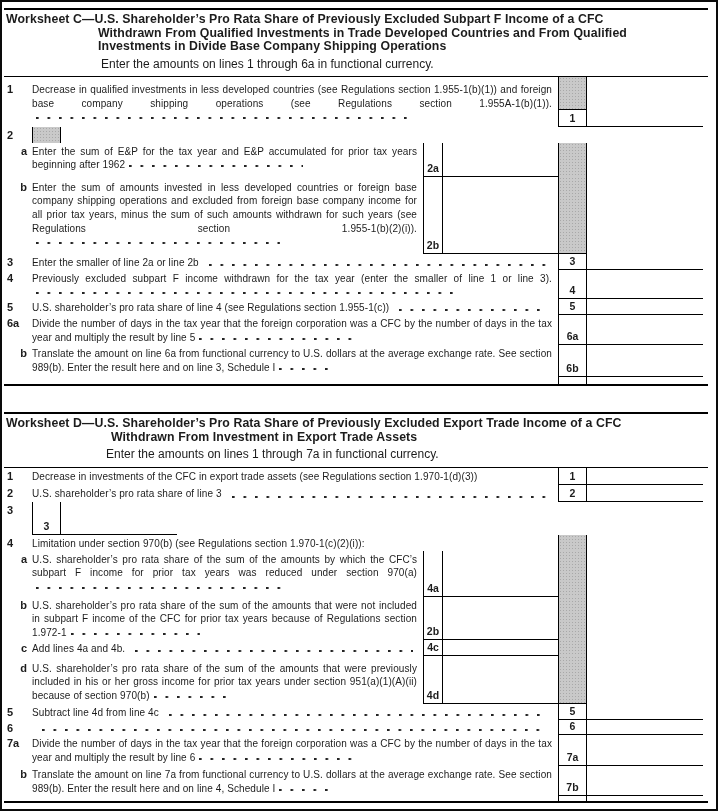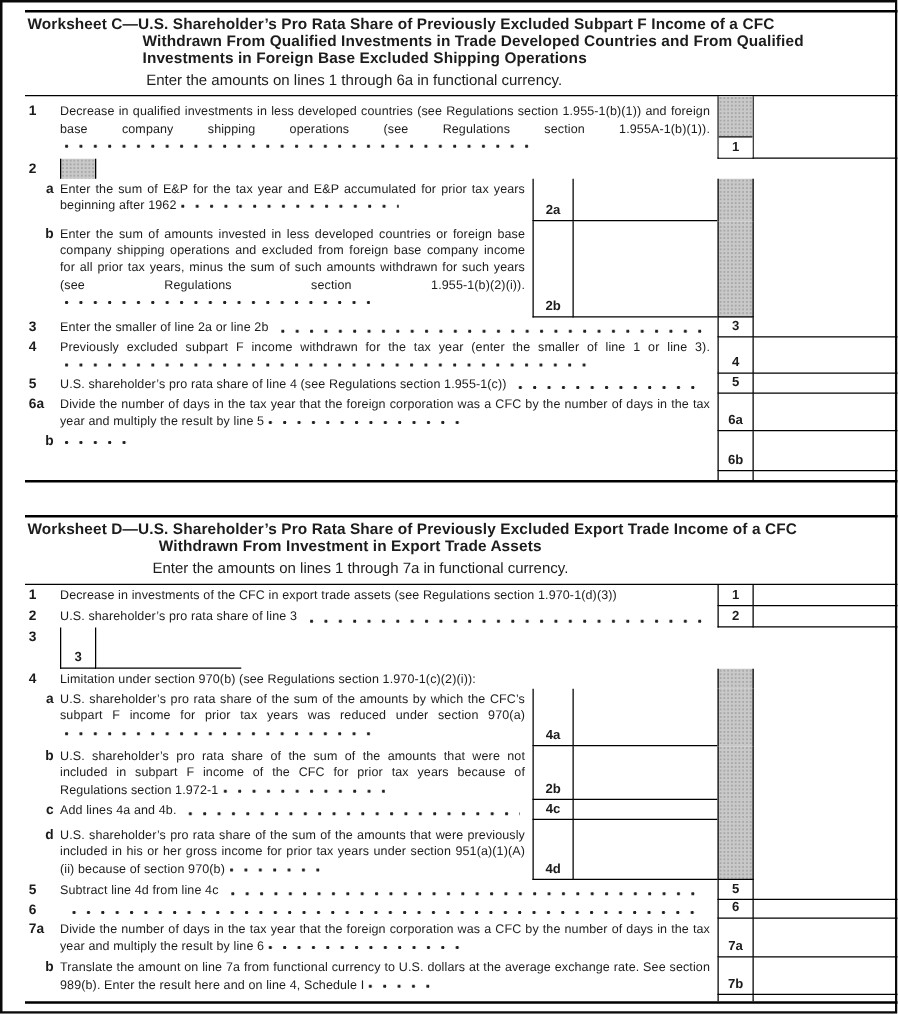--- a/index.html
+++ b/index.html
@@ -6,21 +6,21 @@
   body{
     width:718px;height:811px;overflow:hidden;
     background:#ffffff;color:#1c1c1c;
     font-family:"Liberation Sans","DejaVu Sans",sans-serif;
     position:relative;
   }
   .page{
     position:absolute;inset:0;
     border:2px solid #0a0a0a;
     box-sizing:border-box;
-    padding:6px 4px 0 18px;
+    padding:6px 4px 0 2px;
     background:#fff;
   }
   
   .ws{width:704px;}
   .toprule{border-top:2px solid #000;height:0;}
   .botrule{border-top:2px solid #000;height:0;}
   .ws-head{padding:3px 0 5px 2px;}
   .t1{font-weight:bold;font-size:12.3px;line-height:13.6px;letter-spacing:0.1px;}
   .cont-c{padding-left:92px;}
   .cont-d{padding-left:105px;}
@@ -52,21 +52,21 @@
     background-image:radial-gradient(circle at 1.3px 2px,#222 1.1px,transparent 1.5px);
     background-size:11.5px 4px;background-repeat:repeat-x;background-position:4px 0;
   }
   .leadfill{
     flex:1;height:4px;align-self:flex-end;margin:0 4px 3px 8px;
     background-image:radial-gradient(circle at 1.3px 2px,#222 1.1px,transparent 1.5px);
     background-size:11.5px 4px;background-repeat:repeat-x;background-position:2px 0;
   }
   
   .c-ilab{
-    width:33px;flex:none;border-left:1px solid #000;border-right:1px solid #000;
+    width:20px;flex:none;border-left:1px solid #000;border-right:1px solid #000;
     display:flex;align-items:flex-end;justify-content:center;
     font-weight:bold;font-size:10.5px;padding-bottom:2px;text-align:right;
   }
   .c-ient{width:115px;flex:none;}
   .c-rlab{
     width:29px;flex:none;border-left:1px solid #000;border-right:1px solid #000;
     display:flex;align-items:flex-end;justify-content:center;
     font-weight:bold;font-size:10.5px;padding-bottom:2px;
   }
   .c-rlab.split{flex-direction:column;align-items:stretch;justify-content:flex-end;padding-bottom:0;}
@@ -88,21 +88,21 @@
 </head>
 <body>
 
 <div class="page">
 
   <div class="ws">
     <div class="toprule"></div>
     <div class="ws-head">
       <div class="t1">Worksheet C—U.S. Shareholder’s Pro Rata Share of Previously Excluded Subpart F Income of a CFC</div>
       <div class="t1 cont-c">Withdrawn From Qualified Investments in Trade Developed Countries and From Qualified</div>
-      <div class="t1 cont-c">Investments in Foreign Base Excluded Shipping Operations</div>
+      <div class="t1 cont-c">Investments in Divide Base Company Shipping Operations</div>
       <div class="subtitle sub-c">Enter the amounts on lines 1 through 6a in functional currency.</div>
     </div>
     <div class="ws-body">
 
       <div class="row gap6" style="min-height:50px">
         <div class="c-num n-main">1</div>
         <div class="c-text para"><span>Decrease in qualified investments in less developed countries (see Regulations section 1.955-1(b)(1)) and foreign base company shipping operations (see Regulations section 1.955A-1(b)(1)).</span><span class="leader" style="width:378px"></span></div>
         <div class="c-rlab split bb">
             <div class="fill gray"></div>
             <div class="numbox">1</div>
@@ -183,21 +183,21 @@
         <div class="c-text para"><span>Divide the number of days in the tax year that the foreign corporation was a CFC by the number of days in the tax year and multiply the result by line 5</span><span class="leader" style="width:158px"></span></div>
         <div class="c-rlab bb">
             <span>6a</span>
           </div>
         <div class="c-rent bb"></div>
         <div class="c-sp"></div>
       </div>
 
       <div class="row" style="min-height:32px">
         <div class="c-num n-sub">b</div>
-        <div class="c-text para"><span class="leader" style="width:56px"></span></div>
+        <div class="c-text para"><span>Translate the amount on line 6a from functional currency to U.S. dollars at the average exchange rate. See section 989(b). Enter the result here and on line 3, Schedule I</span><span class="leader" style="width:56px"></span></div>
         <div class="c-rlab bb">
             <span>6b</span>
           </div>
         <div class="c-rent bb"></div>
         <div class="c-sp"></div>
       </div>
 
       <div class="row" style="min-height:7px">
         <div class="c-num"></div>
         <div class="c-text"></div>

